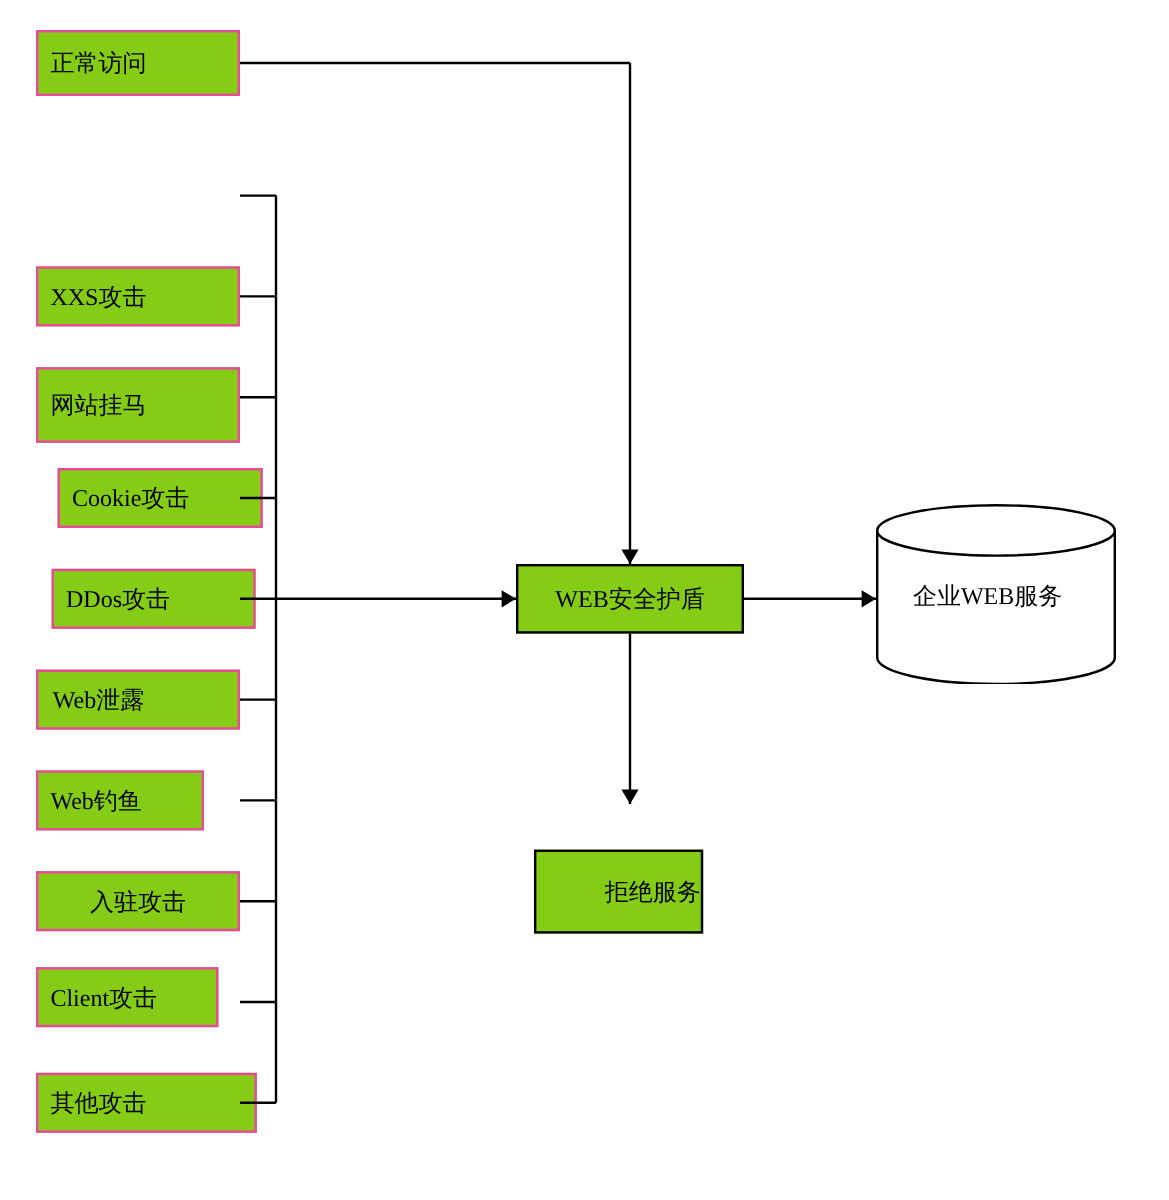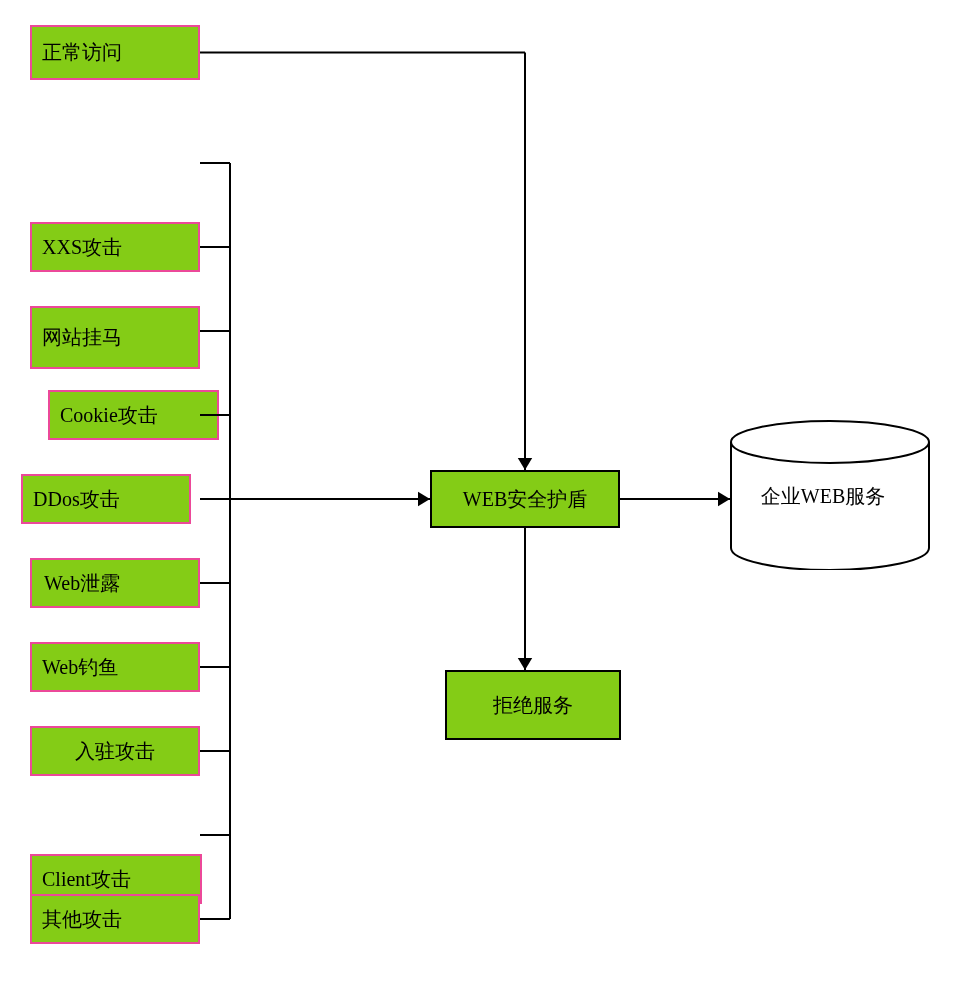--- a/index.html
+++ b/index.html
@@ -57,42 +57,42 @@
     </div>
     <div class="box" style="left: 30px; top: 222px; width: 170px; height: 50px;">
       <span>XXS攻击</span>
     </div>
     <div class="box" style="left: 30px; top: 306px; width: 170px; height: 63px;">
       <span>网站挂马</span>
     </div>
     <div class="box" style="left: 48px; top: 390px; width: 171px; height: 50px;">
       <span>Cookie攻击</span>
     </div>
-    <div class="box" style="left: 21px; top: 474px; width: 170px; height: 50px; text-align: right;">
+    <div class="box" style="left: 43px; top: 474px; width: 170px; height: 50px; text-align: right;">
       <span>DDos攻击</span>
     </div>
     <div class="box" style="left: 30px; top: 558px; width: 170px; height: 50px; padding-left: 12px;">
       <span>Web泄露</span>
     </div>
-    <div class="box" style="left: 30px; top: 642px; width: 170px; height: 50px; text-align: center;">
+    <div class="box" style="left: 30px; top: 642px; width: 140px; height: 50px; text-align: center;">
       <span>Web钓鱼</span>
     </div>
     <div class="box" style="left: 30px; top: 726px; width: 170px; height: 50px; justify-content: center;">
       <span>入驻攻击</span>
     </div>
-    <div class="box" style="left: 30px; top: 854px; width: 172px; height: 50px;">
+    <div class="box" style="left: 30px; top: 806px; width: 152px; height: 50px;">
       <span>Client攻击</span>
     </div>
-    <div class="box" style="left: 30px; top: 894px; width: 170px; height: 50px; text-align: center;">
+    <div class="box" style="left: 30px; top: 894px; width: 184px; height: 50px; text-align: center;">
       <span>其他攻击</span>
     </div>
     <div class="center-box" style="left: 430px; top: 470px; width: 190px; height: 58px;">
       <span>WEB安全护盾</span>
     </div>
-    <div class="center-box" style="left: 445px; top: 670px; width: 176px; height: 70px;">
+    <div class="center-box" style="left: 445px; top: 708px; width: 141px; height: 70px; justify-content: flex-end;">
       <span>拒绝服务</span>
     </div>
     <div class="cylinder" style="left: 730px; top: 420px; width: 200px; height: 150px;"><svg width="200" height="150">
         <path d="M 1 22 L 1 128 A 99 22 0 0 0 199 128 L 199 22" fill="#fff" stroke="#000" stroke-width="2"></path>
         <ellipse cx="100" cy="22" rx="99" ry="21" fill="#fff" stroke="#000" stroke-width="2"></ellipse>
       </svg><div style="position: absolute; left: 0px; right: 14px; top: 63px; text-align: center;">企业WEB服务</div></div>
     <svg class="lines">
       <line x1="200" y1="52.5" x2="525" y2="52.5" stroke="#000" stroke-width="2"></line>
       <line x1="525" y1="52.5" x2="525" y2="470" stroke="#000" stroke-width="2"></line>
       <polygon points="525,470 517.8,458 532.2,458" fill="#000"></polygon>

